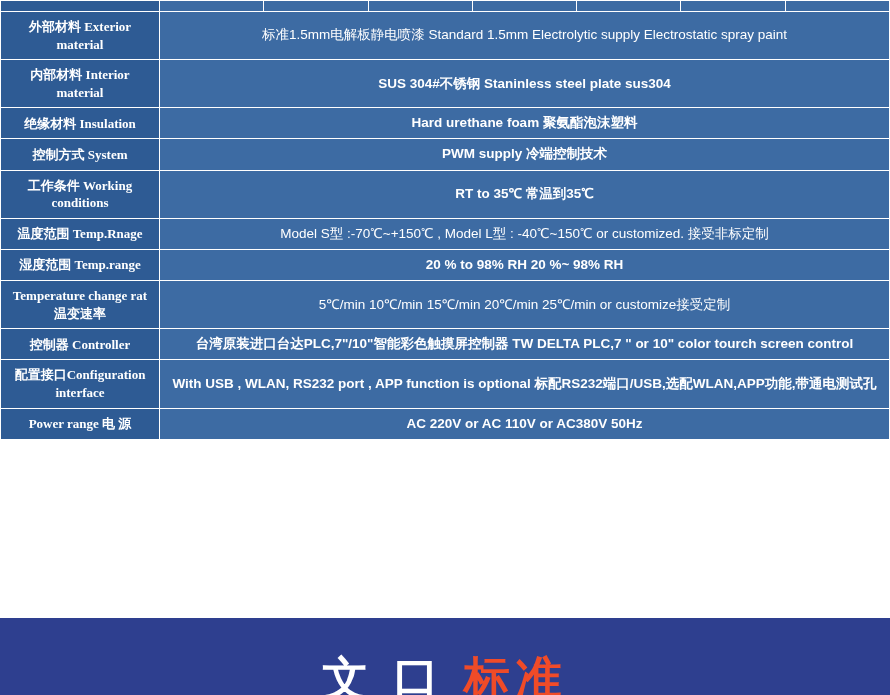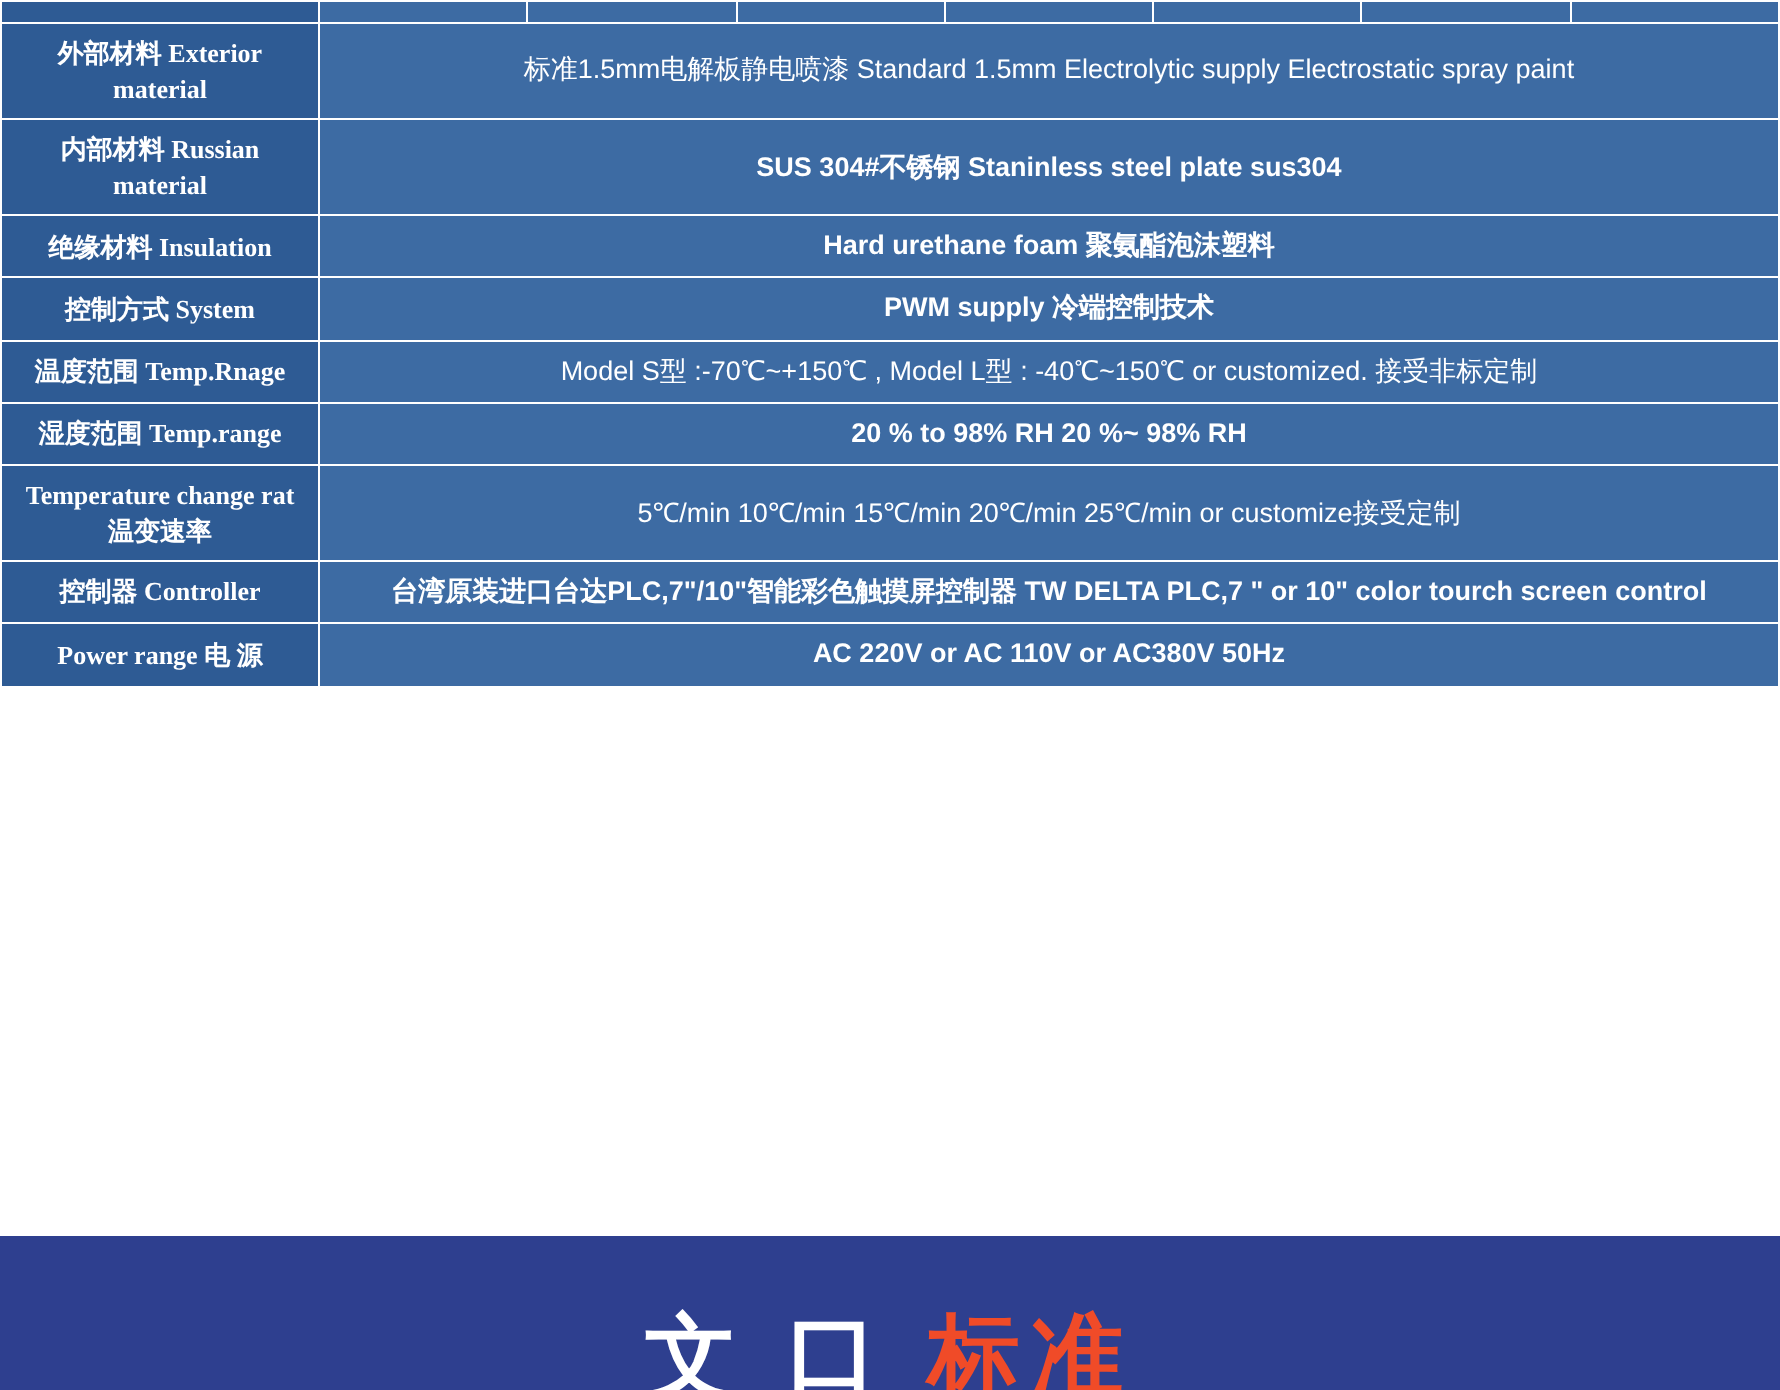--- a/index.html
+++ b/index.html
@@ -125,46 +125,54 @@
             <div class="strip-cell"></div>
           </div>
         </td>
       </tr>
 
       <tr>
         <td class="label">外部材料 Exterior material</td>
         <td class="value plain">标准1.5mm电解板静电喷漆  Standard 1.5mm Electrolytic supply Electrostatic spray paint</td>
       </tr>
       <tr>
-        <td class="label">内部材料 Russian material</td>
+        <td class="label">内部材料 Interior material</td>
         <td class="value">SUS 304#不锈钢 Staninless steel plate sus304</td>
       </tr>
       <tr>
         <td class="label">绝缘材料 Insulation</td>
         <td class="value">Hard urethane foam 聚氨酯泡沫塑料</td>
       </tr>
       <tr>
         <td class="label">控制方式 System</td>
         <td class="value">PWM supply 冷端控制技术</td>
+      </tr>
+      <tr>
+        <td class="label">工作条件 Working conditions</td>
+        <td class="value">RT to 35℃ 常温到35℃</td>
       </tr>
       <tr>
         <td class="label">温度范围 Temp.Rnage</td>
         <td class="value plain">Model S型 :-70℃~+150℃ ,   Model L型 : -40℃~150℃ or customized. 接受非标定制</td>
       </tr>
       <tr>
         <td class="label">湿度范围 Temp.range</td>
         <td class="value">20 % to 98% RH 20 %~ 98% RH</td>
       </tr>
       <tr>
         <td class="label label-small">Temperature change rat 温变速率</td>
         <td class="value plain">5℃/min 10℃/min 15℃/min 20℃/min 25℃/min or customize接受定制</td>
       </tr>
       <tr>
         <td class="label">控制器 Controller</td>
         <td class="value">台湾原装进口台达PLC,7"/10"智能彩色触摸屏控制器 TW DELTA PLC,7 " or 10" color tourch screen control</td>
+      </tr>
+      <tr>
+        <td class="label label-small">配置接口Configuration interface</td>
+        <td class="value">With USB , WLAN, RS232  port , APP function is optional 标配RS232端口/USB,选配WLAN,APP功能,带通电测试孔</td>
       </tr>
       <tr>
         <td class="label">Power range 电 源</td>
         <td class="value">AC 220V or AC 110V or AC380V 50Hz</td>
       </tr>
     </tbody>
   </table>
 
   <div class="white-gap"></div>
 

